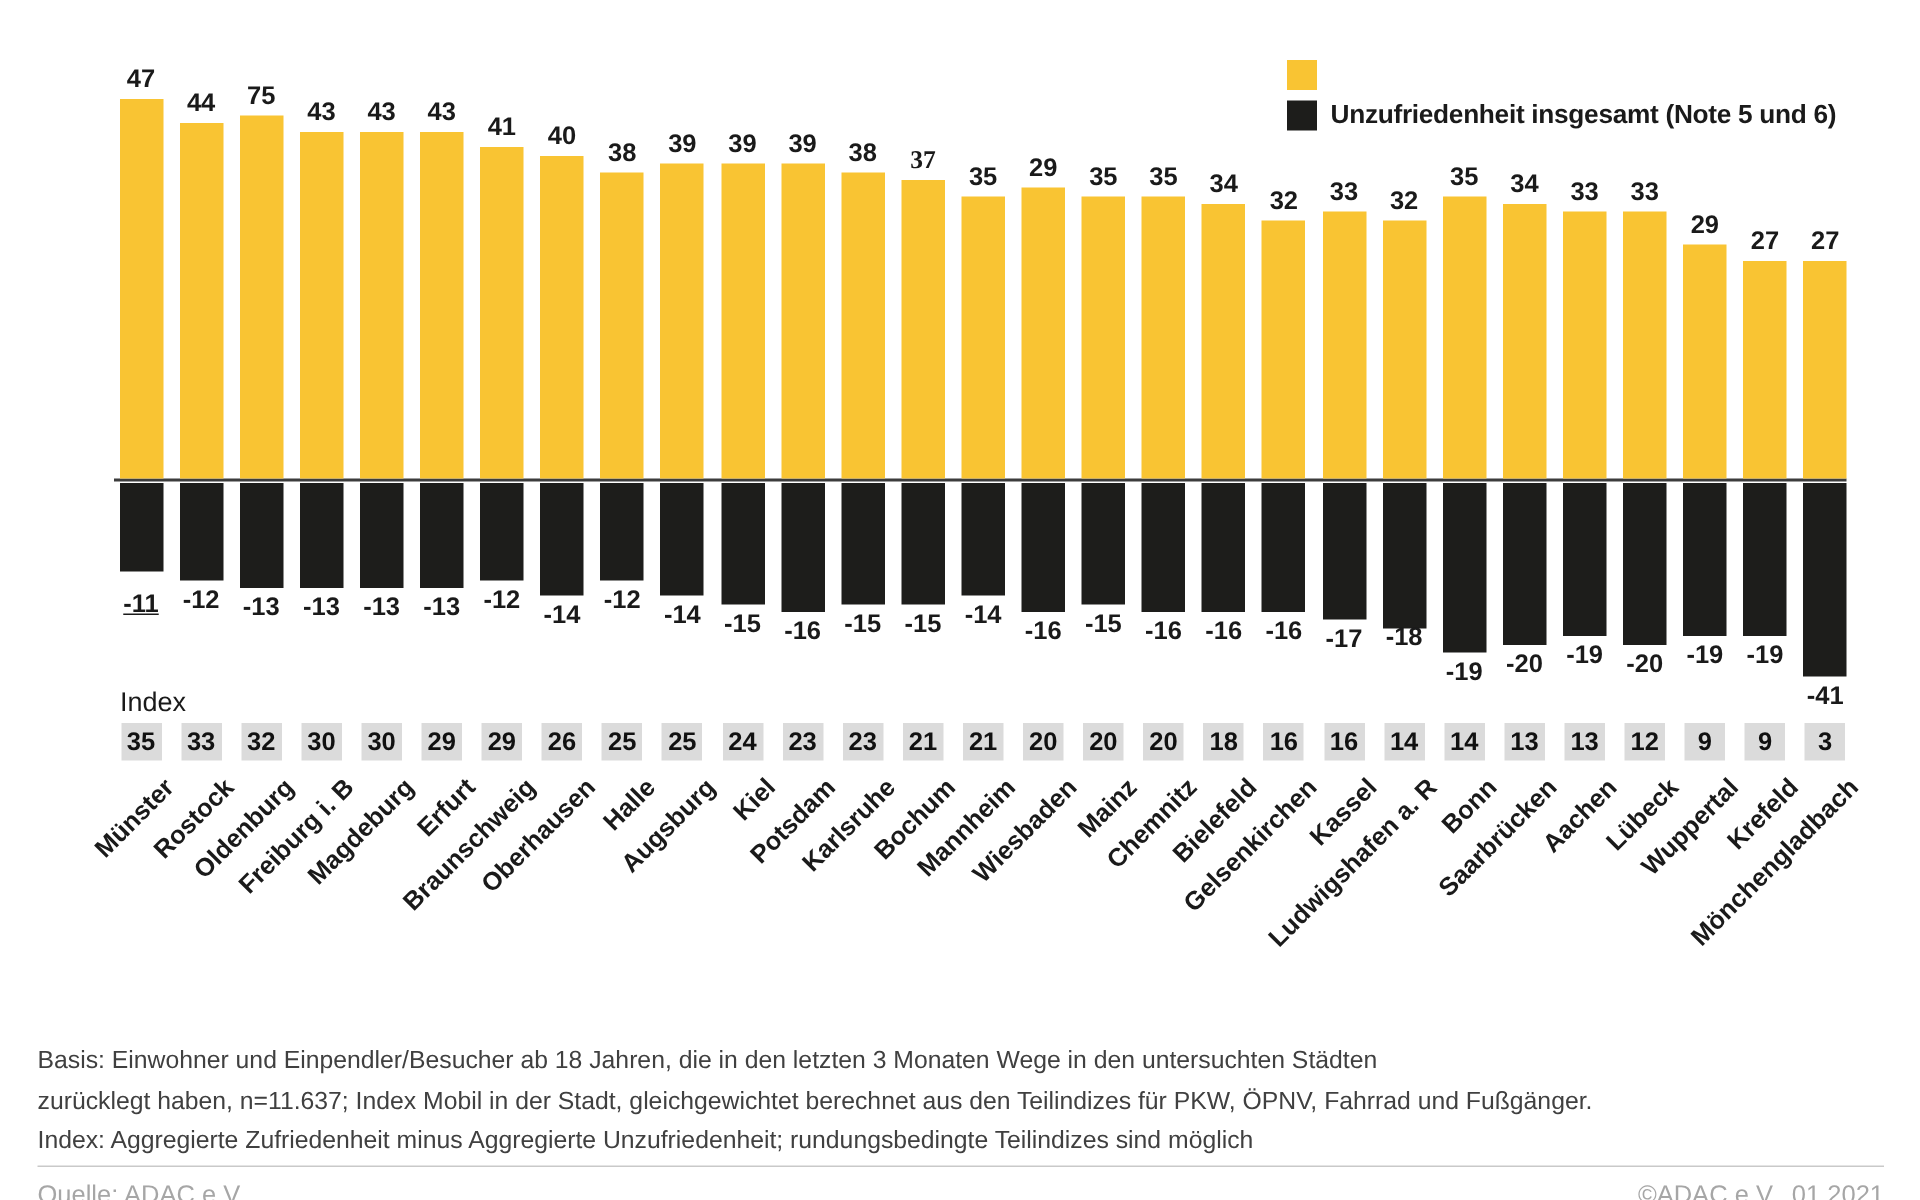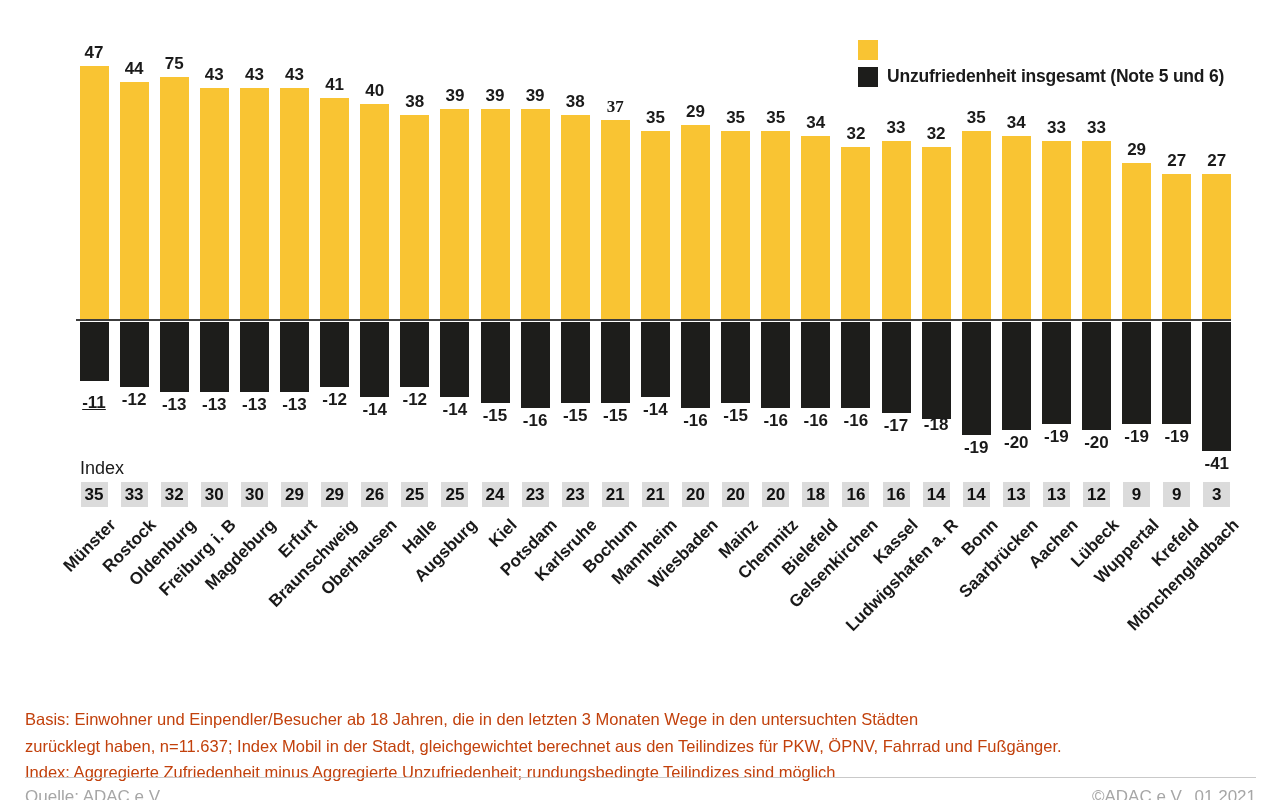--- a/index.html
+++ b/index.html
@@ -17,21 +17,21 @@
   
   .baseline{position:absolute;left:76px;top:319px;width:1155px;height:2px;background:#3c3c3c;}
   .bar{position:absolute;}
   .val-label{position:absolute;width:52px;text-align:center;font-size:17px;font-weight:700;color:#1a1a1a;line-height:20px;}
   .idx-box{position:absolute;width:27px;height:25px;background:#dbdbdb;color:#111;
     font-size:17px;font-weight:700;text-align:center;line-height:25px;}
   .city{position:absolute;width:300px;text-align:right;font-size:17px;font-weight:700;color:#1a1a1a;
     white-space:nowrap;transform:rotate(-45deg);transform-origin:100% 0;line-height:18px;}
   .index-label{position:absolute;left:80px;top:458px;font-size:18px;color:#1a1a1a;}
   
-  .footnote{position:absolute;left:25px;top:694px;width:1232px;color:#c2410c;font-size:16.5px;line-height:26.5px;white-space:nowrap;margin-top:12px;}
+  .footnote{position:absolute;left:25px;top:694px;width:1232px;color:#404040;font-size:16.5px;line-height:26.5px;white-space:nowrap;}
   .divider{position:absolute;left:25px;top:777px;width:1231px;height:1px;background:#c9c9c9;}
   .source-row{position:absolute;left:25px;top:787px;width:1231px;display:flex;justify-content:space-between;
     color:#a6a6a6;font-size:17px;white-space:nowrap;}
 </style>
 </head>
 <body>
 
 <div class="stage">
 
   <div class="legend">

